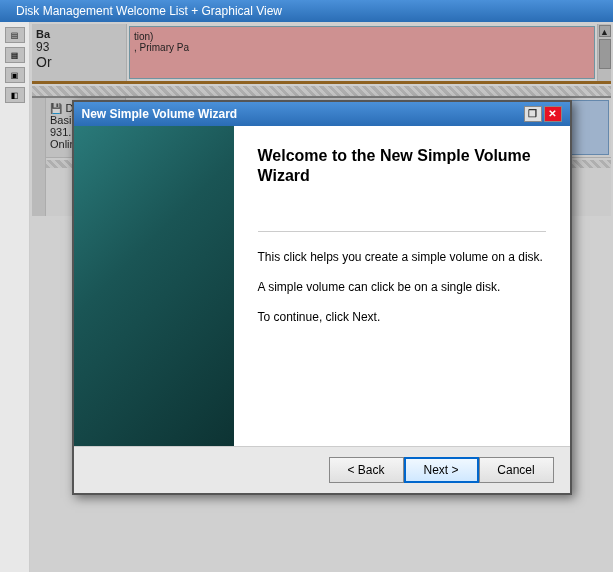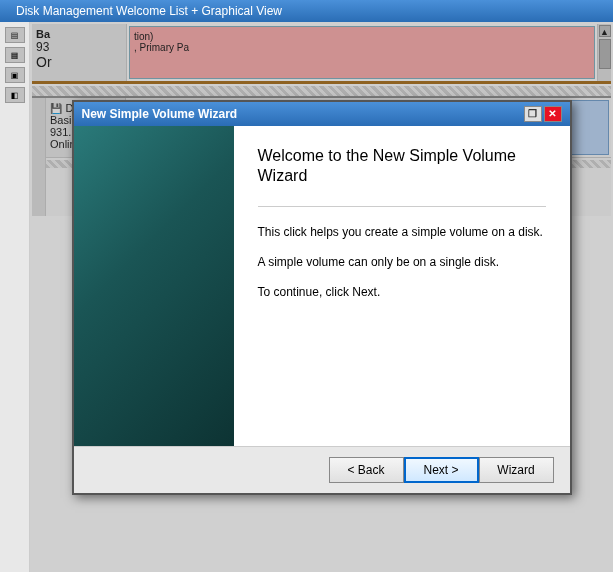--- a/index.html
+++ b/index.html
@@ -240,23 +240,23 @@
     .wizard-right {
       flex: 1;
       background: white;
       padding: 20px 24px;
       display: flex;
       flex-direction: column;
     }
 
     .wizard-title {
       font-size: 16px;
-      font-weight: normal;
+      font-weight: bold;
       color: #000;
-      margin-bottom: 11px;
+      margin-bottom: 36px;
       line-height: 1.3;
     }
 
     .wizard-text {
       font-size: 12px;
       color: #000;
       margin-bottom: 12px;
       line-height: 1.5;
     }
 
@@ -387,28 +387,28 @@
           </div>
 
           <div class="wizard-body">
 
             <div class="wizard-left"></div>
 
             <div class="wizard-right">
               <div class="wizard-title">Welcome to the New Simple Volume Wizard</div>
               <div class="separator-line"></div>
               <div class="wizard-text">This click helps you create a simple volume on a disk.</div>
-              <div class="wizard-text">A simple volume can only be on a single disk.</div>
+              <div class="wizard-text">A simple volume can click be on a single disk.</div>
               <div class="wizard-text">To continue, click Next.</div>
             </div>
           </div>
 
           <div class="wizard-footer">
             <button class="wizard-btn">&lt; Back</button>
             <button class="wizard-btn primary">Next &gt;</button>
-            <button class="wizard-btn">Wizard</button>
+            <button class="wizard-btn">Cancel</button>
           </div>
         </div>
       </div>
 
     </div>
   </div>
 </div>
 
 </body></html>

